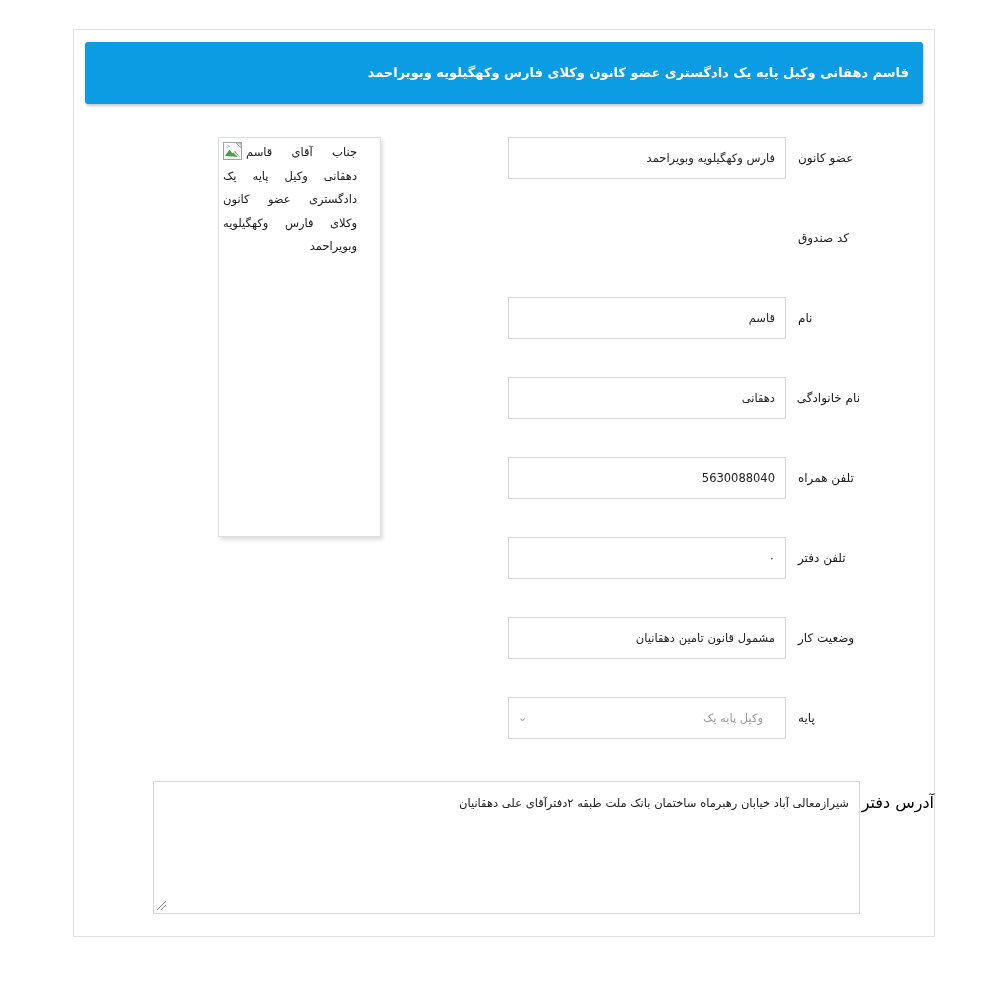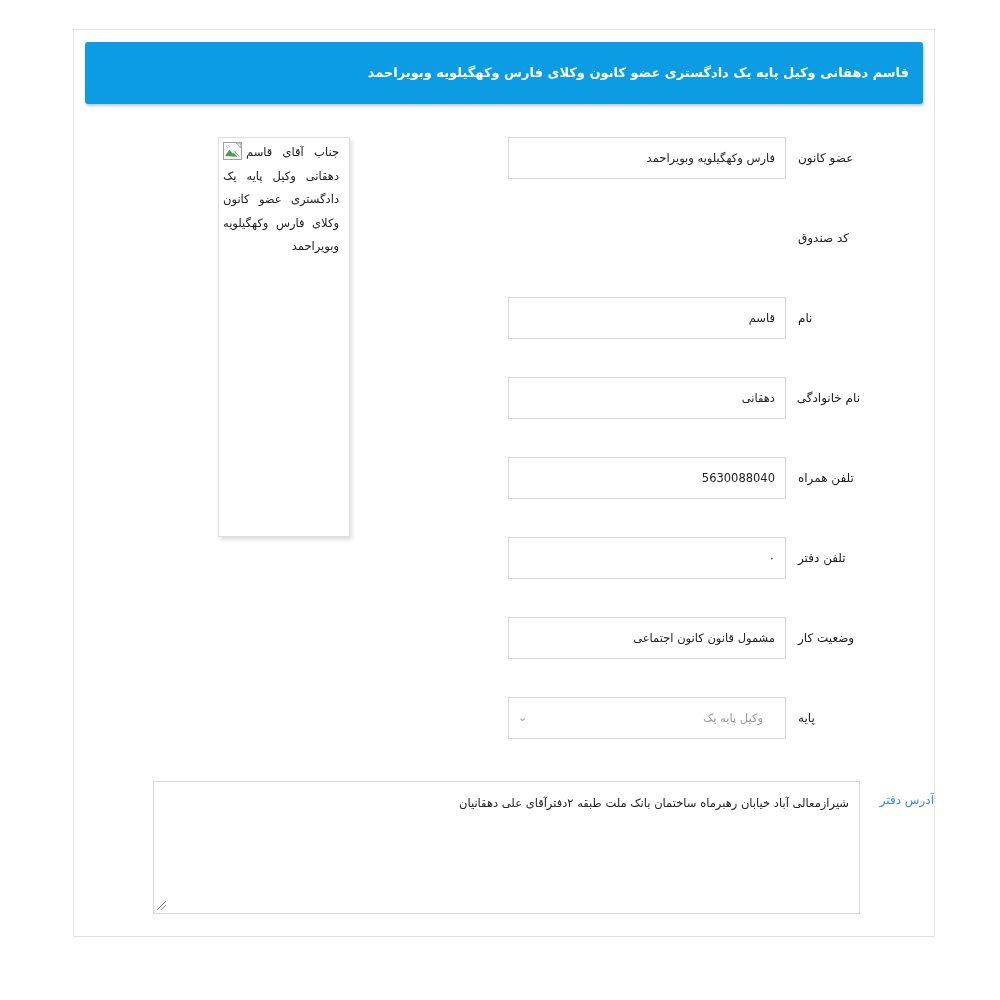--- a/index.html
+++ b/index.html
@@ -47,29 +47,29 @@
     font-size: 13px;
     font-weight: bold;
     line-height: 1.5;
     letter-spacing: 0;
     white-space: nowrap;
   }
 
   
   .photo-box {
     position: absolute;
-    right: 584px;
+    right: 553px;
     top: 107px;
-    width: 132px;
+    width: 163px;
     height: 400px;
     background: #ffffff;
     border: 1px solid #dedede;
     box-shadow: 2px 3px 4px rgba(0,0,0,0.13);
     box-sizing: border-box;
-    padding: 3px 10px 0 4px;
+    padding: 3px 23px 0 4px;
     overflow: hidden;
   }
   .broken-img-icon {
     float: left;
     width: 19px;
     height: 18px;
     margin: 1px 4px 0 0;
     position: relative;
   }
   .photo-alt {
@@ -151,22 +151,22 @@
     position: absolute;
     right: 0px;
     top: 751px;
     display: flex;
     flex-direction: row;
     align-items: flex-start;
   }
   .address-label {
     width: 74px;
     text-align: right;
-    font-size: 12px;
-    color: #3b82f6;
+    font-size: 16px;
+    color: #000000;
     padding: 12px 0 0 12px;
     box-sizing: border-box;
     white-space: nowrap;
   }
   .address-input {
     width: 707px;
     height: 133px;
     border: 1px solid #d7d7d7;
     background: #ffffff;
     box-sizing: border-box;
@@ -243,21 +243,21 @@
     <div class="field-row r5">
       <div class="field-label">تلفن دفتر</div>
       <div class="field-input">
         <span class="val">۰</span>
       </div>
     </div>
 
     <div class="field-row r6">
       <div class="field-label">وضعیت کار</div>
       <div class="field-input">
-        <span class="val">مشمول قانون کانون اجتماعی</span>
+        <span class="val">مشمول قانون تامین دهقانیان</span>
       </div>
     </div>
 
     <div class="field-row r7">
       <div class="field-label">پایه</div>
       <div class="field-input select">
         <span class="val">وکیل پایه یک</span>
         <span class="chevron">⌄</span>
       </div>
     </div>

